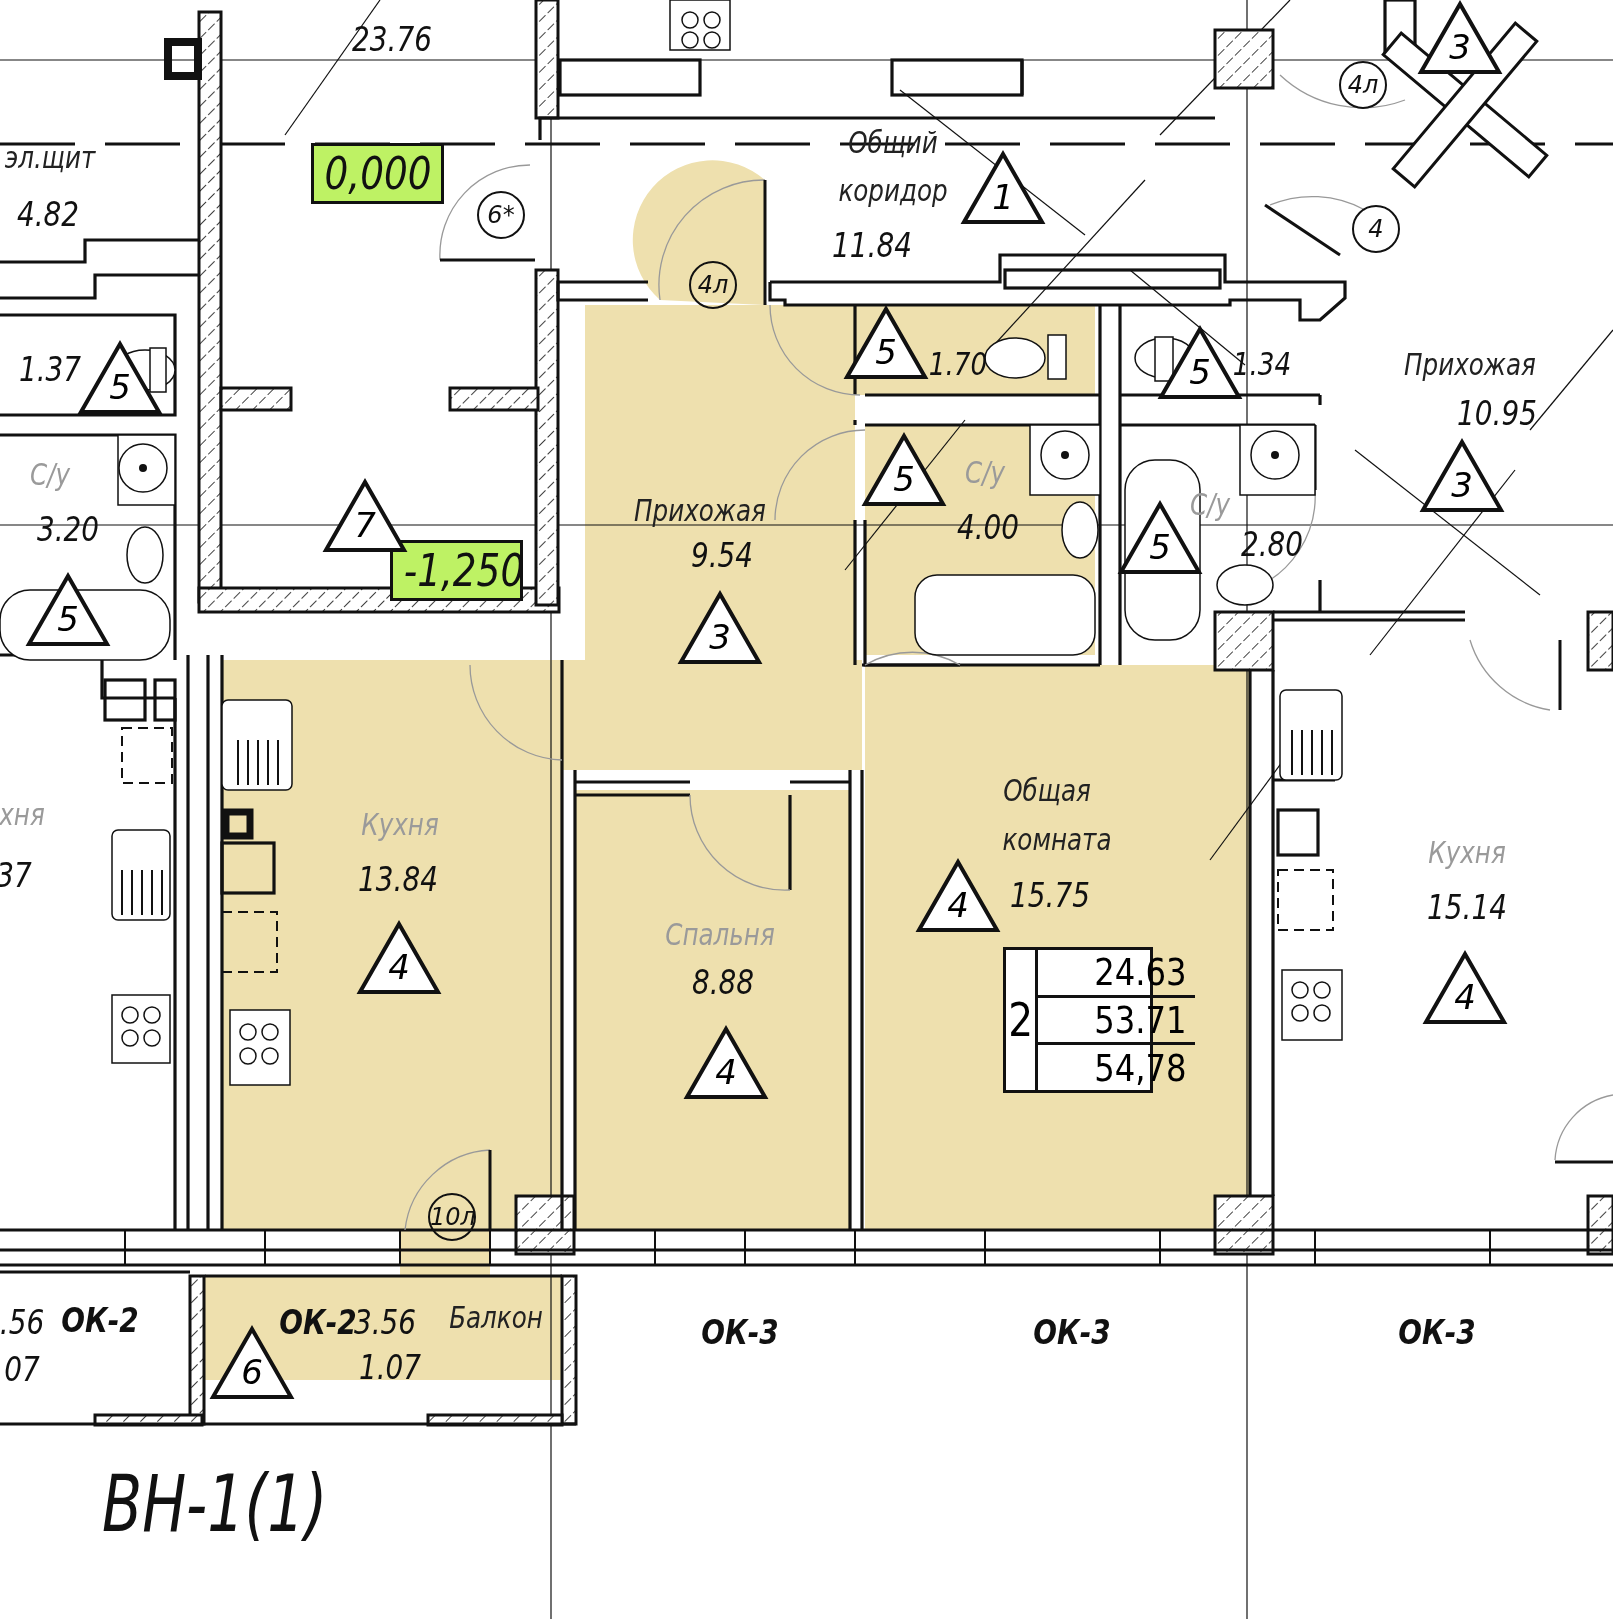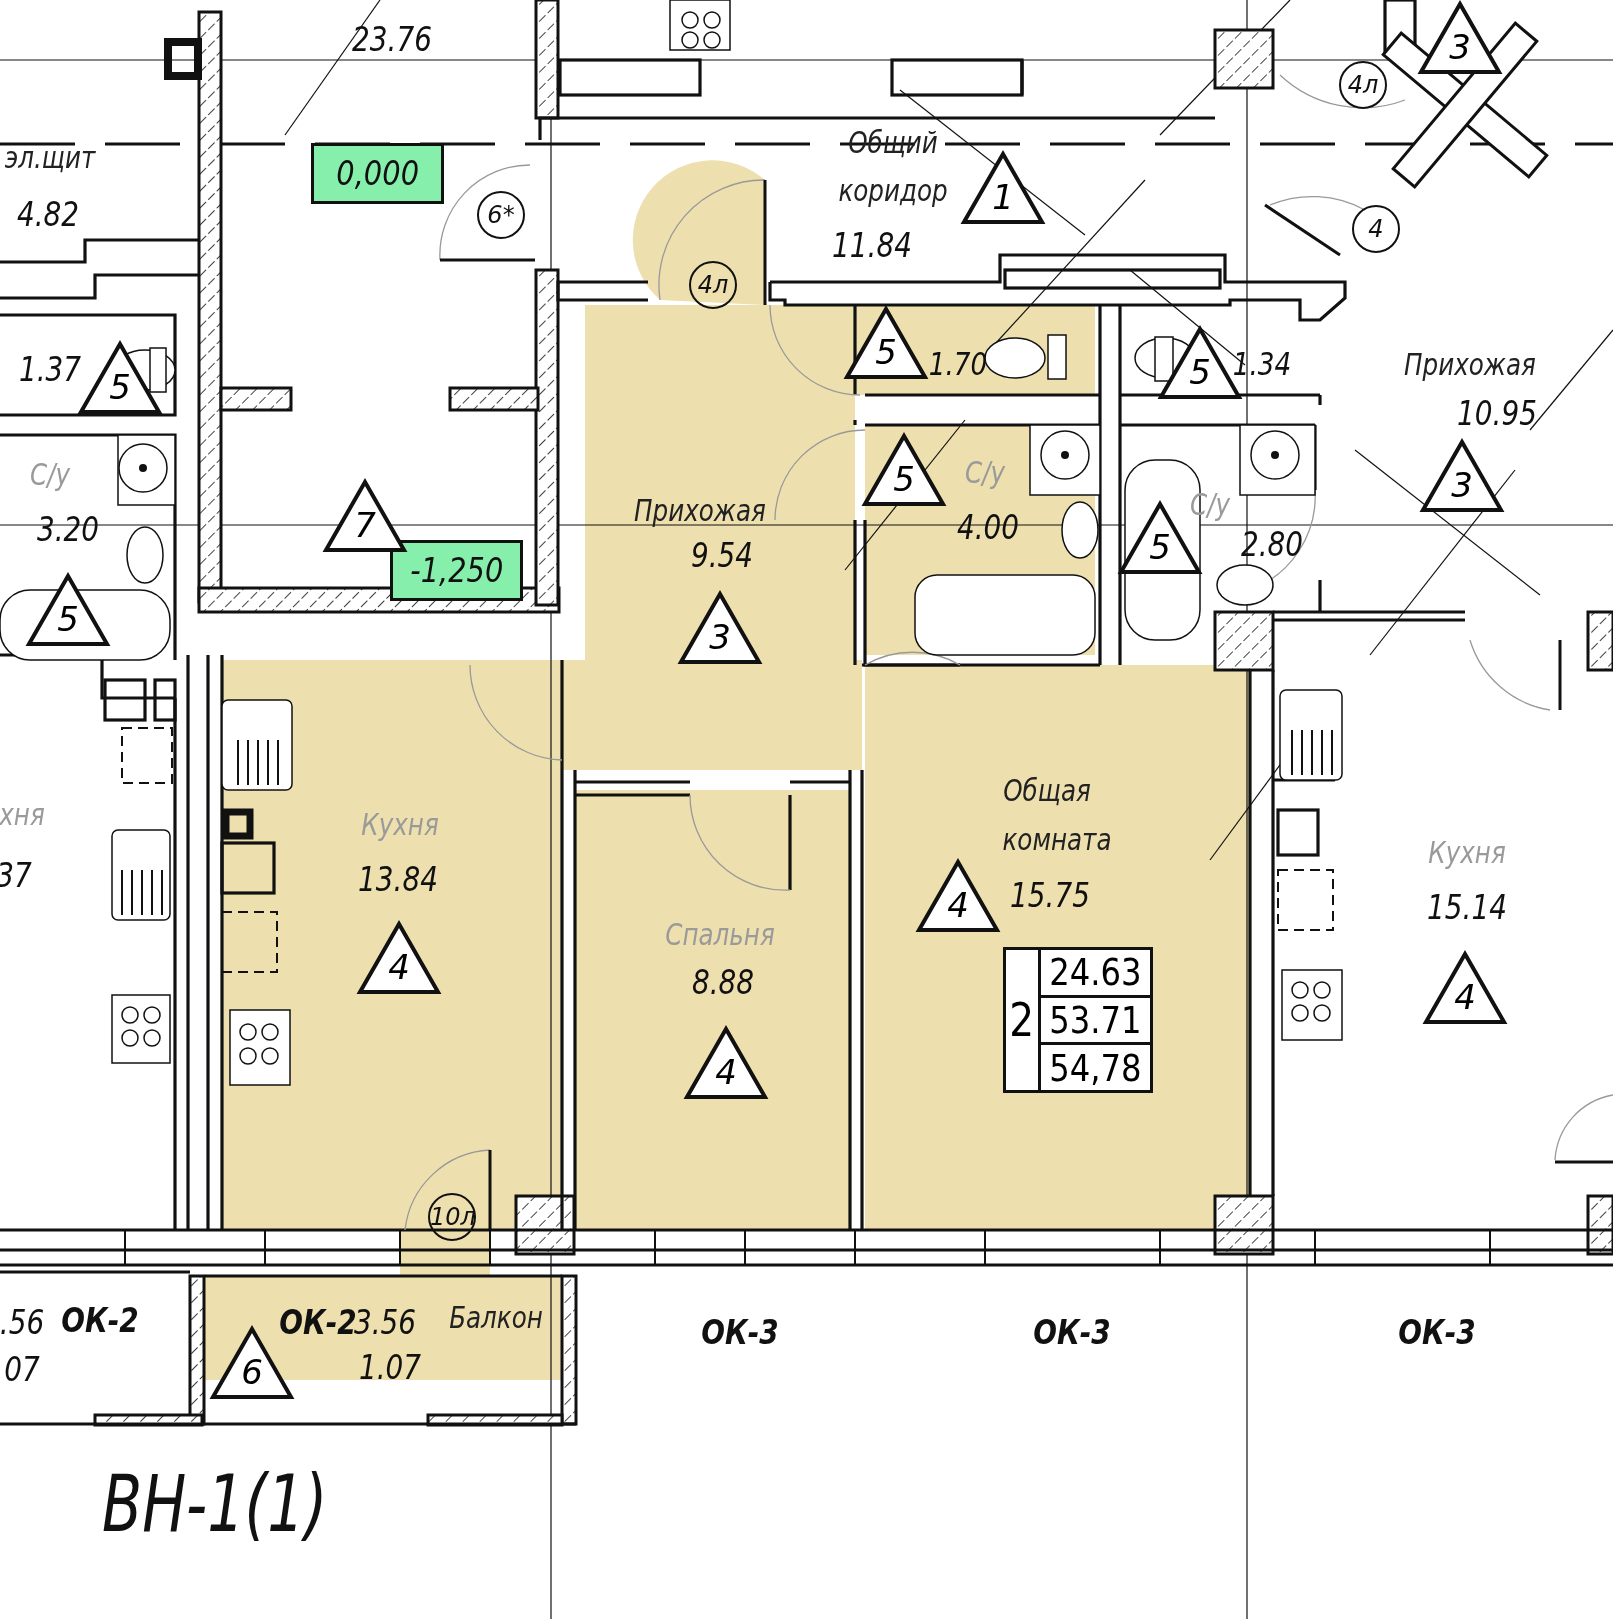--- a/index.html
+++ b/index.html
@@ -15,30 +15,30 @@
   .lbl.big { font-size: 78px; transform: translateX(0) scaleX(0.75); transform-origin: left top; }
   .lbl.ok { font-size: 34px; font-weight: bold; }
   .tri { position: absolute; width: 86px; height: 76px; transform: translateX(-50%); }
   .tri svg { width: 100%; height: 100%; display: block; }
   .tri span { position: absolute; left: 0; right: 0; top: 30px; text-align: center;
               font-family: "DejaVu Sans", sans-serif; font-style: italic; font-size: 34px; color:#000;
               line-height: 1; }
   .circ { position: absolute; width: 44px; height: 44px; border: 2px solid #111; border-radius: 50%;
           transform: translate(-50%,-50%); text-align: center; line-height: 44px;
           font-family: "DejaVu Sans", sans-serif; font-style: italic; font-size: 24px; color:#111; background: transparent; }
-  .lvl { position: absolute; border: 3px solid #111; background: #86efac; text-align: center;
-         font-family: "DejaVu Sans", sans-serif; font-style: italic; font-size: 34px; color:#111; }
+  .lvl { position: absolute; border: 3px solid #111; background: #bef264; text-align: center;
+         font-family: "DejaVu Sans", sans-serif; font-style: italic; font-size: 44px; color:#111; }
   .lvl span { display: inline-block; transform: scaleX(0.85); }
   #apt-table { position: absolute; left: 1003px; top: 947px; width: 150px; height: 146px;
                border: 3px solid #111; background: #fff; display: flex; box-sizing: border-box; }
   #apt-table .rooms { width: 42px; border-right: 3px solid #111; display: flex; align-items: center;
                       justify-content: center; font-size: 46px; font-family: "DejaVu Sans", sans-serif; }
   #apt-table .vals { flex: 1; display: flex; flex-direction: column; }
   #apt-table .vals div { flex: 1; border-bottom: 3px solid #111; display: flex; align-items: center;
-                         justify-content: center; font-size: 38px; font-family: "DejaVu Sans", sans-serif; }
+                         justify-content: center; font-size: 38px; font-family: "DejaVu Sans", sans-serif; padding-left: 48px; }
   #apt-table .vals div:last-child { border-bottom: none; }
   #apt-table .vals span, #apt-table .rooms span { display:inline-block; transform: scaleX(0.85); }
 </style>
 </head>
 <body>
 
 <svg id="plan" viewBox="0 0 1613 1619" xmlns="http://www.w3.org/2000/svg">
   <defs>
     <pattern id="hatch" width="12" height="12" patternUnits="userSpaceOnUse" patternTransform="rotate(45)">
       <rect width="12" height="12" fill="#fff"></rect>

